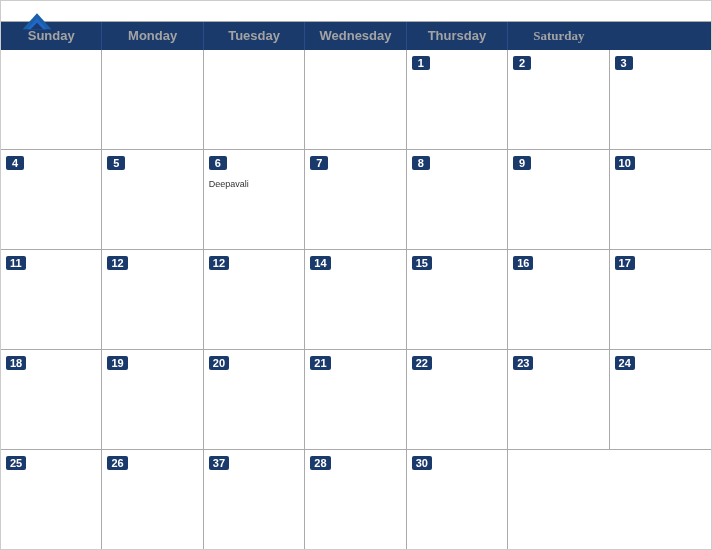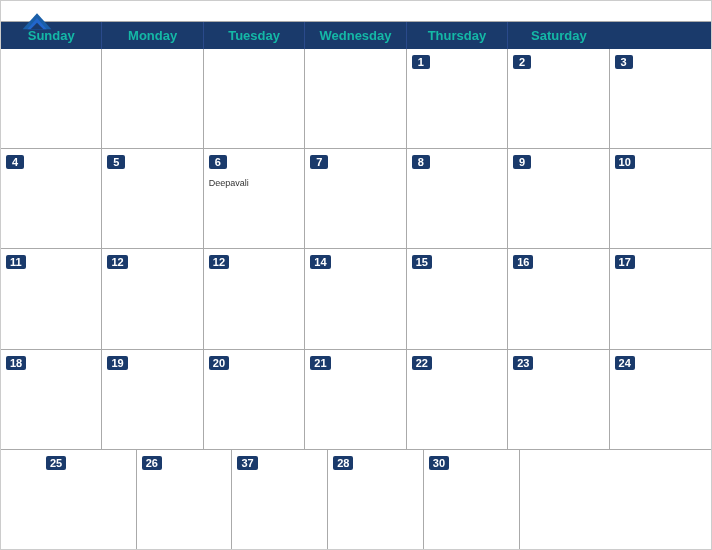--- a/index.html
+++ b/index.html
@@ -71,44 +71,44 @@
       display: flex;
       flex-direction: column;
       border-top: 1px solid #aaa;
     }
     .day-headers {
       display: grid;
       grid-template-columns: repeat(7, 1fr);
       background: #1a3a6b;
     }
     .day-header {
-      color: #14b8a6;
+      color: #a3a3a3;
       text-align: center;
       padding: 6px 0;
       font-size: 13px;
       font-weight: bold;
       border-right: 1px solid #2a4a8b;
     }
     .day-header:last-child {
       border-right: none;
+      font-family: Liberation Serif, serif;
     }
     .calendar-body {
       flex: 1;
       display: flex;
       flex-direction: column;
     }
     .calendar-week {
       flex: 1;
       display: grid;
       grid-template-columns: repeat(7, 1fr);
       border-bottom: 1px solid #aaa;
     }
     .calendar-week:last-child {
       border-bottom: none;
-      margin-left: 40px;
     }
     .calendar-day {
       border-right: 1px solid #aaa;
       position: relative;
       padding: 3px 5px;
       background: #fff;
     }
     .calendar-day:last-child {
       border-right: none;
     }

